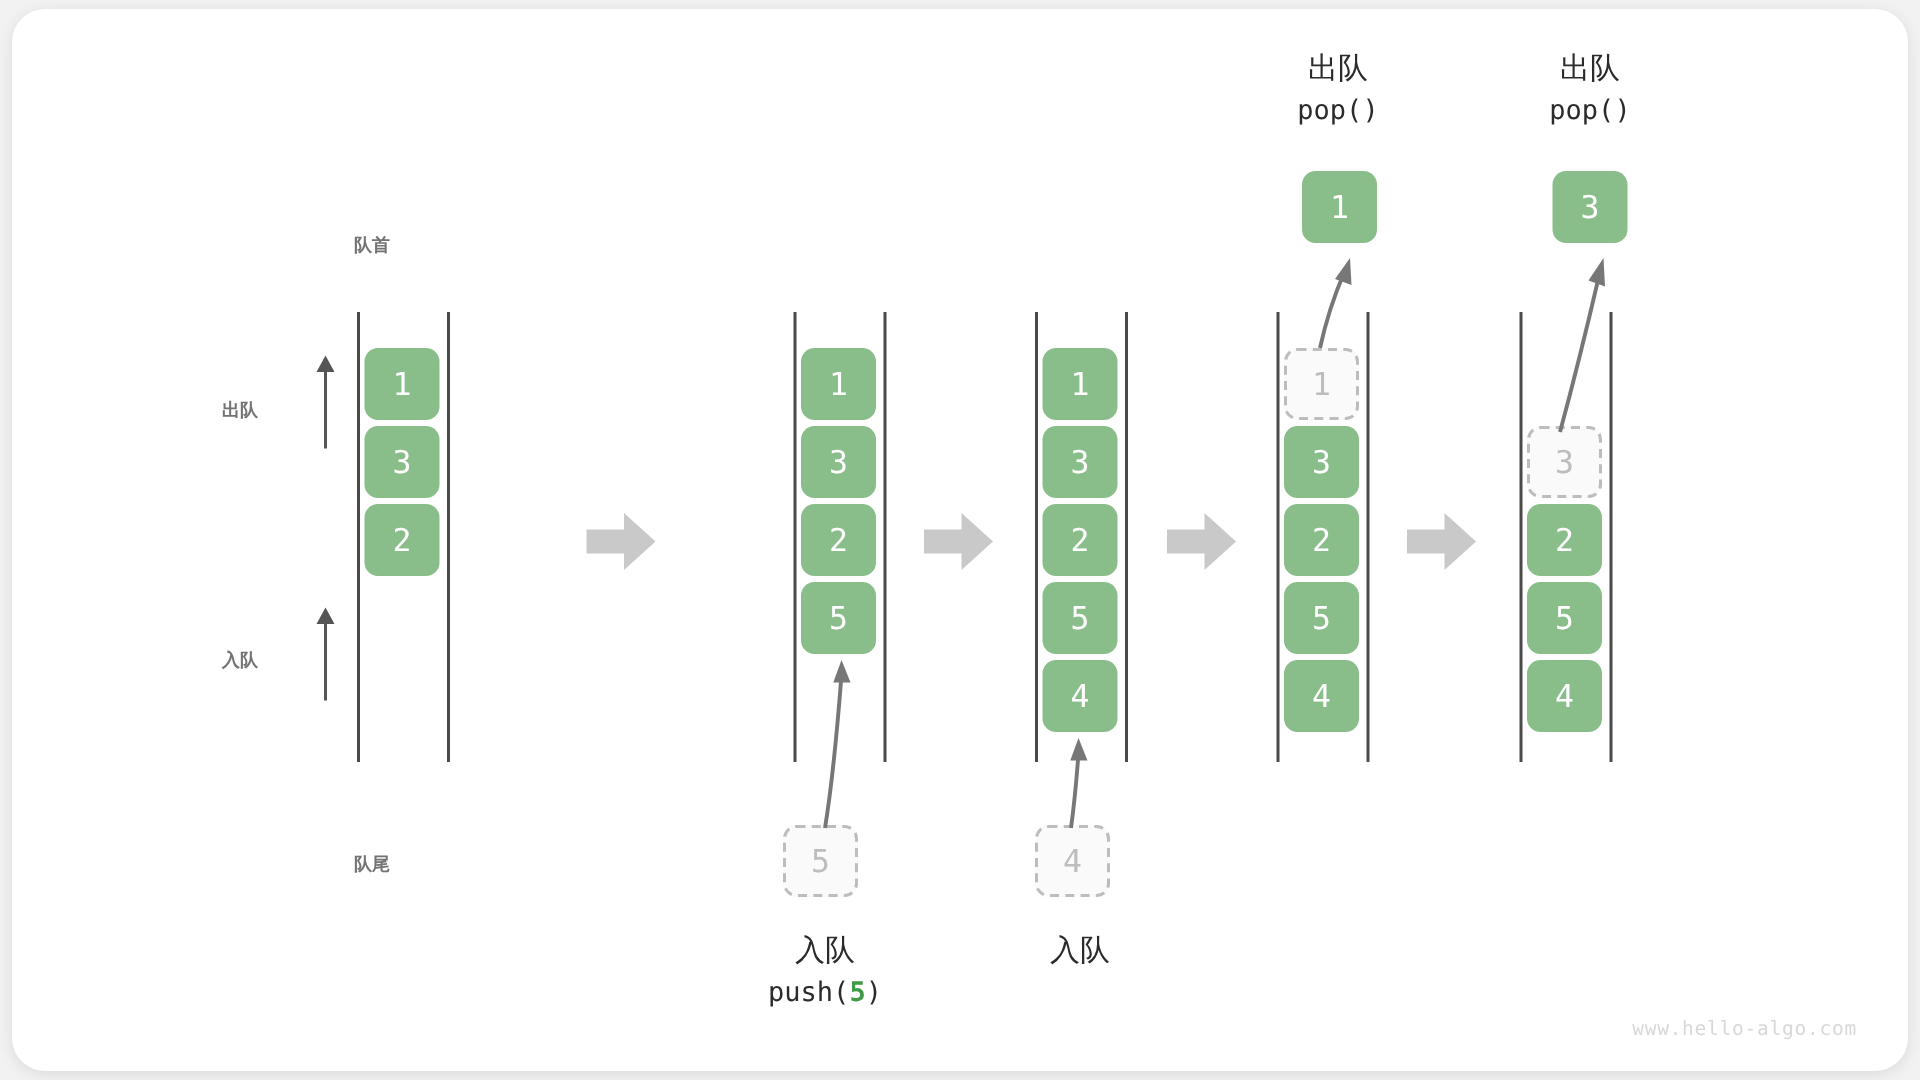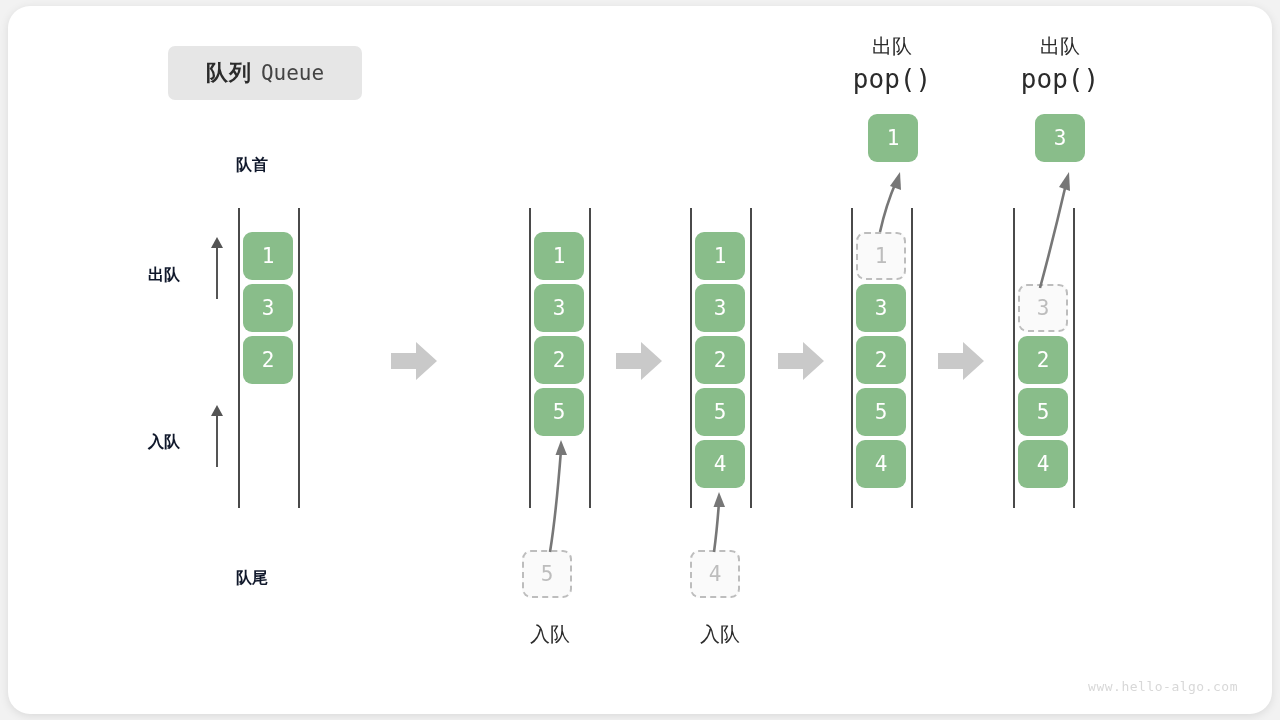--- a/index.html
+++ b/index.html
@@ -40,28 +40,28 @@
     color:#ffffff;font-size:21px;
     font-family:"DejaVu Sans Mono","Liberation Mono",monospace;
   }
   .cell.ghost{
     background:#fafafa;border:2px dashed #bdbdbd;color:#bdbdbd;
     box-sizing:border-box;
   }
   .cell.float{position:absolute;left:0;}
 
   
-  .lbl{position:absolute;color:#0f172a;font-weight:bold;font-size:16px;white-space:nowrap;}
+  .lbl{position:absolute;color:#737373;font-weight:bold;font-size:12px;white-space:nowrap;}
   .oplabel{
     position:absolute;text-align:center;white-space:nowrap;line-height:1.45;
   }
   .oplabel .cn{font-size:20px;color:#2b2b2b;display:block;}
   .oplabel .code{
     font-family:"DejaVu Sans Mono","Liberation Mono",monospace;
-    font-size:26px;color:#2b2b2b;display:block;
+    font-size:18px;color:#2b2b2b;display:block;
   }
   .oplabel .code .num{color:#3f9a46;font-weight:bold;}
 
   
   .uparrow{position:absolute;width:12px;}
   .uparrow .shaft{position:absolute;left:5px;top:9px;width:2.2px;bottom:0;background:#555;}
   .uparrow .head{
     position:absolute;left:0;top:0;width:0;height:0;
     border-left:6px solid transparent;border-right:6px solid transparent;
     border-bottom:11px solid #555;
@@ -77,24 +77,20 @@
     font-size:13px;color:#d8d8d8;letter-spacing:.5px;
   }
   svg{overflow:visible;}
 </style>
 </head>
 <body>
 
 <div class="card"></div>
 <div class="stage">
 
-  <div class="title-badge">
-    <span class="title-cn">队列</span>
-    <span class="title-en">Queue</span>
-  </div>
 
   <div class="lbl" style="left:236px;top:155px;">队首</div>
   <div class="lbl" style="left:236px;top:568px;">队尾</div>
 
   <div class="lbl" style="left:148px;top:265px;">出队</div>
   <div class="uparrow" style="left:211px;top:237px;height:62px;">
     <div class="head"></div>
       <div class="shaft"></div>
   </div>
 
@@ -126,20 +122,21 @@
     <div class="cell" style="top:128px;">2</div>
     <div class="cell" style="top:180px;">5</div>
   </div>
   <div class="cell ghost float" style="left:522px;top:550px;">5</div>
   <svg style="position:absolute;left:520px;top:420px;" width="80" height="140">
     <path d="M30 132 Q36 95 41 30" stroke="#777777" stroke-width="2.6" fill="none"></path>
     <path d="M41 20 L35.5 35 L47 35 Z" fill="#777777"></path>
   </svg>
   <div class="oplabel" style="left:470px;top:620px;width:160px;">
     <span class="cn">入队</span>
+    <span class="code"><span>push(</span><span class="num">5</span><span>)</span></span>
   </div>
 
   <div class="bigarrow" style="left:616px;top:342px;">
     <svg width="46" height="38" viewBox="0 0 46 38">
         <path d="M0 11 H25 V0 L46 19 L25 38 V27 H0 Z" fill="#c9c9c9"></path>
       </svg>
   </div>
 
   <div class="col" style="left:690px;top:208px;">
     <div class="rail left"></div>

